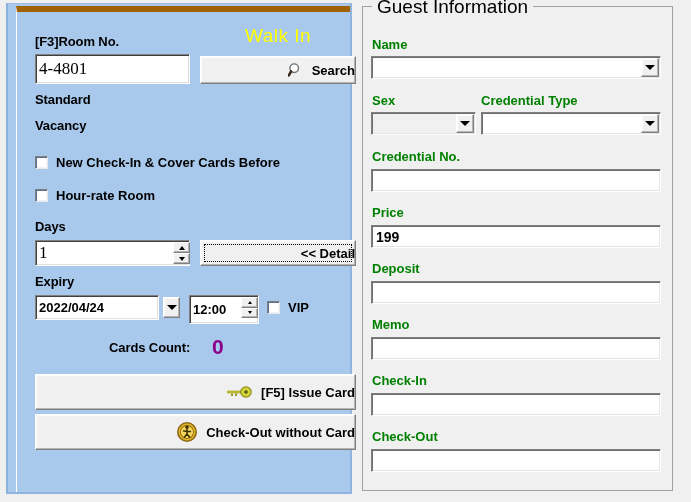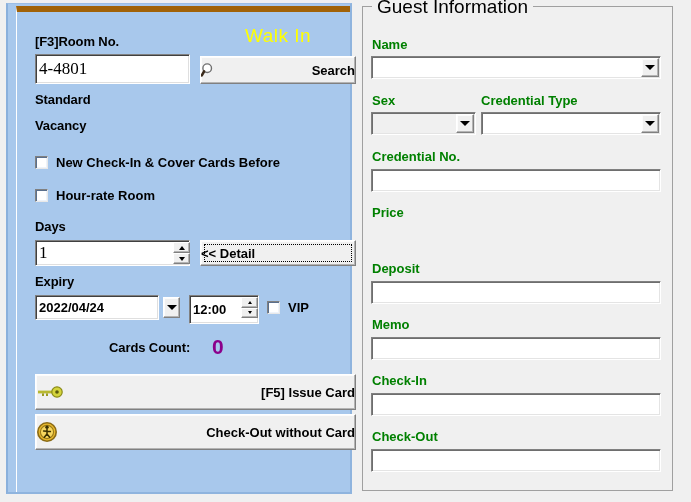--- a/index.html
+++ b/index.html
@@ -94,21 +94,21 @@
   
   .btn {
     position: absolute;
     background: #f0f0f0;
     border: 1px solid;
     border-color: #ffffff #808080 #808080 #ffffff;
     box-shadow: inset -1px -1px 0 #b4b4b4, inset 1px 1px 0 #fcfcfc;
     box-sizing: border-box;
     display: flex;
     align-items: center;
-    justify-content: space-between;
+    justify-content: flex-end;
     font-size: 13px;
     font-weight: bold;
     color: #000000;
     white-space: nowrap;
     cursor: default;
     gap: 8px;
   }
   .btn .focusring {
     position: absolute;
     left: 3px; top: 3px; right: 3px; bottom: 3px;
@@ -361,20 +361,21 @@
   <div class="glbl" style="left:481px; top:93px;">Credential Type</div>
   <div class="gfield" style="left:481px; top:112px; width:180px; height:23px;"></div>
   <div class="dropbtn" style="left:641px; top:114px; width:18px; height:19px;">
     <span class="arrow-dn-sm"></span>
   </div>
 
   <div class="glbl" style="left:372px; top:149px;">Credential No.</div>
   <div class="gfield" style="left:371px; top:169px; width:290px; height:23px;"></div>
 
   <div class="glbl" style="left:372px; top:205px;">Price</div>
+  <div class="gfield" style="left:371px; top:225px; width:290px; height:23px;">199</div>
 
   <div class="glbl" style="left:372px; top:261px;">Deposit</div>
   <div class="gfield" style="left:371px; top:281px; width:290px; height:23px;"></div>
 
   <div class="glbl" style="left:372px; top:317px;">Memo</div>
   <div class="gfield" style="left:371px; top:337px; width:290px; height:23px;"></div>
 
   <div class="glbl" style="left:372px; top:373px;">Check-In</div>
   <div class="gfield" style="left:371px; top:393px; width:290px; height:23px;"></div>
 

